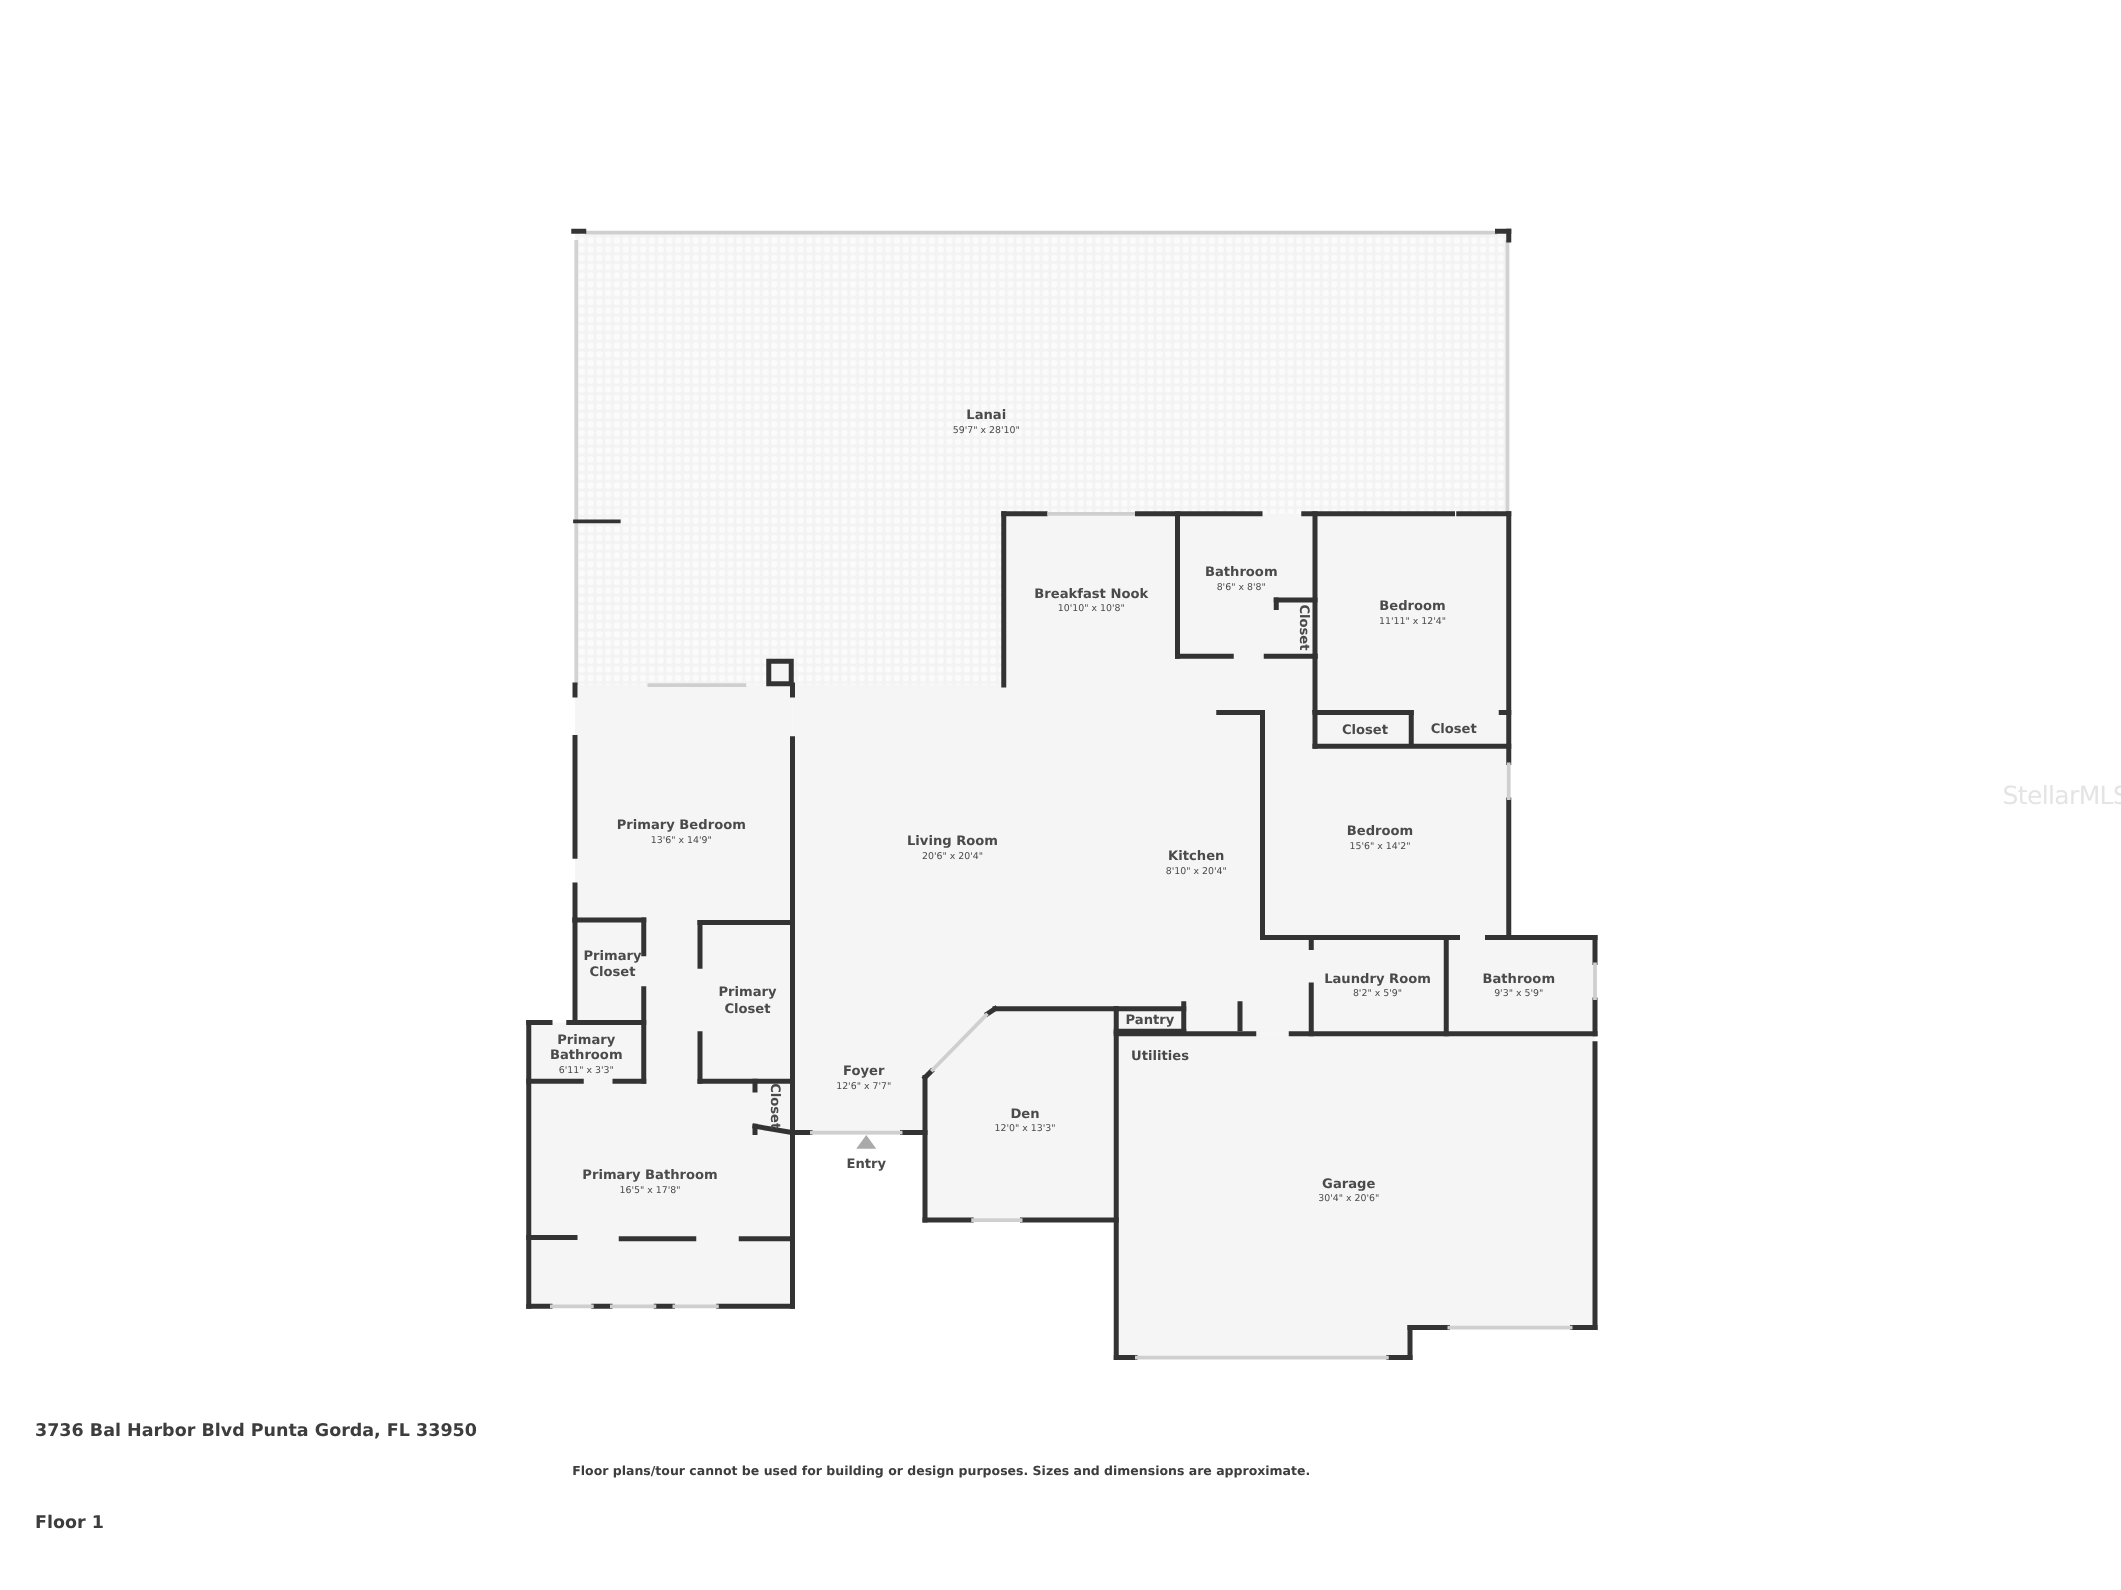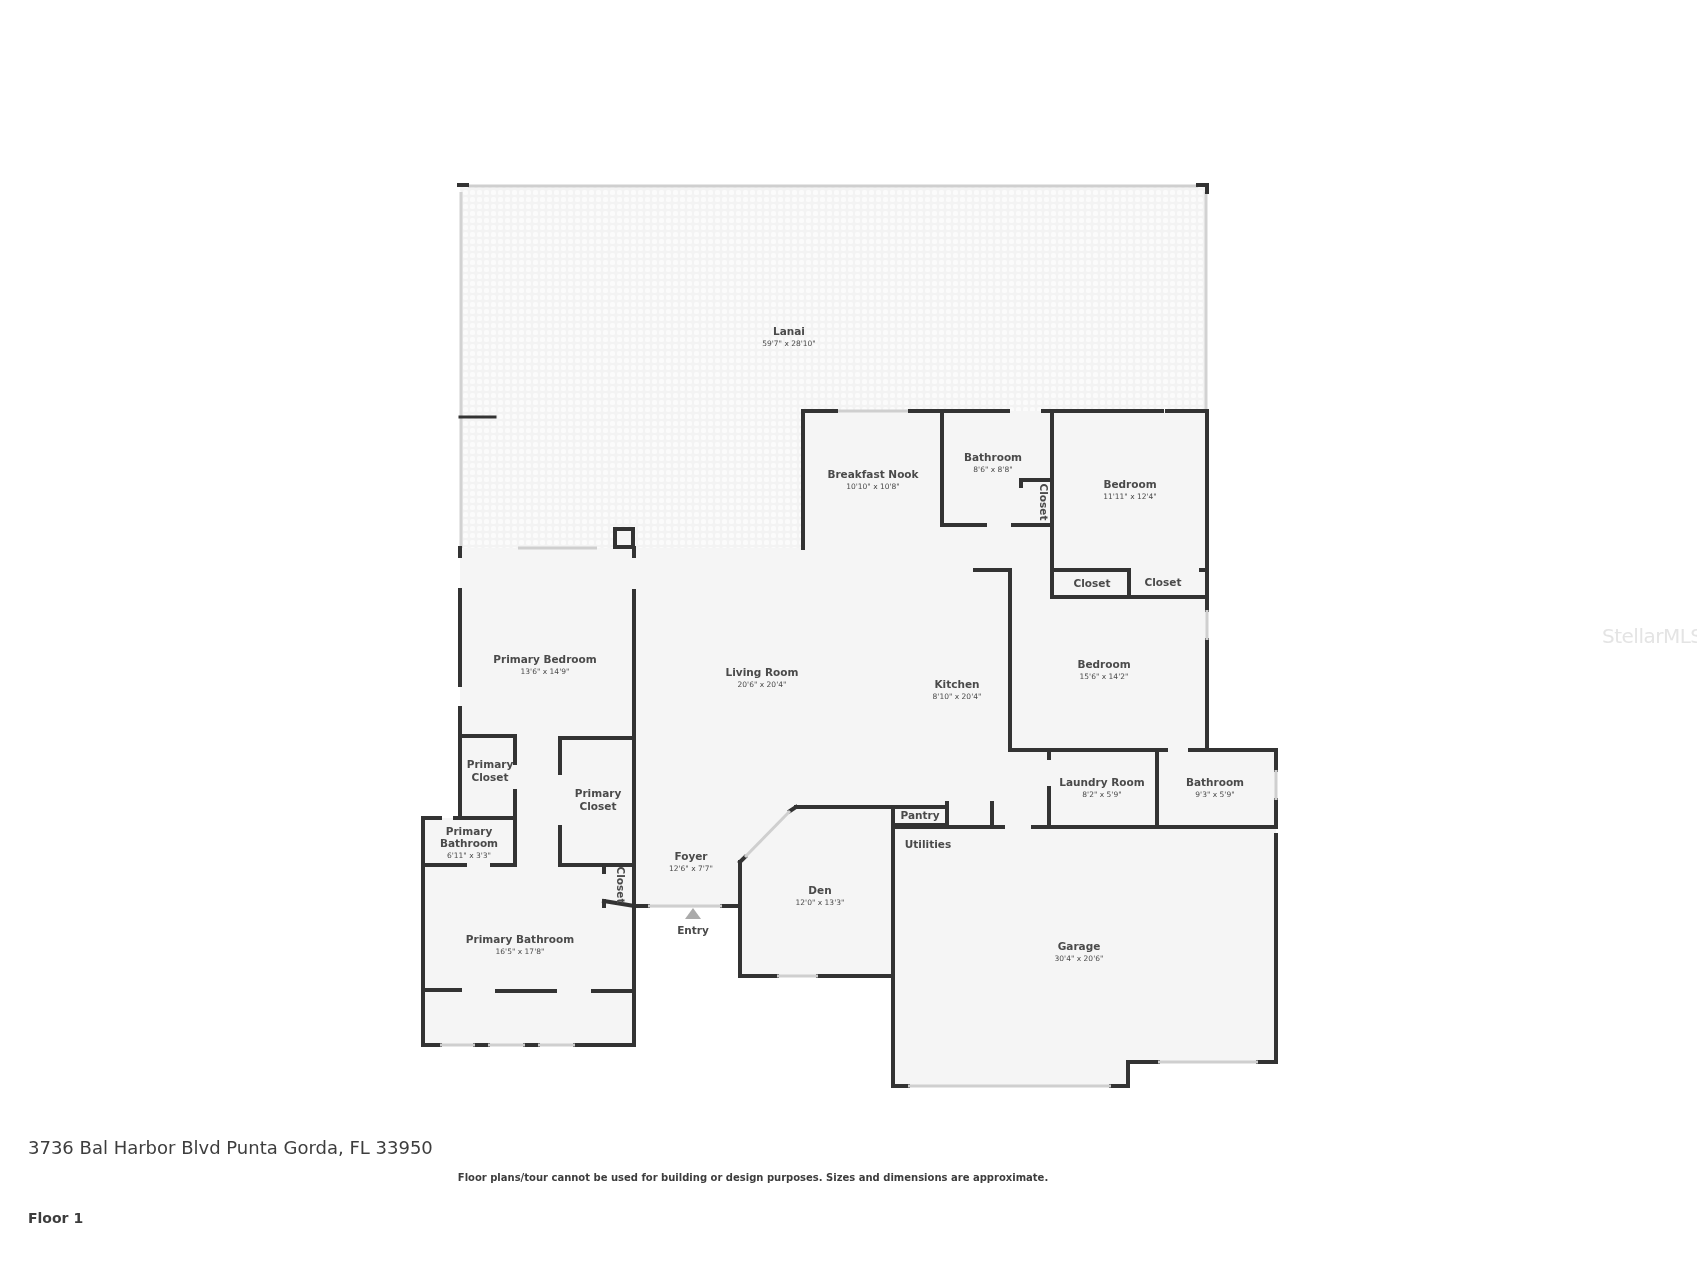--- a/index.html
+++ b/index.html
@@ -1,21 +1,21 @@
 <!DOCTYPE html>
 <html><head>
 <meta charset="utf-8">
 <style>
   html, body { margin:0; padding:0; background:#ffffff; }
   body { width:1697px; height:1272px; position:relative; overflow:hidden;
          font-family: "DejaVu Sans", "Liberation Sans", sans-serif; color:#444; }
   #plan { position:absolute; left:0; top:0; width:1697px; height:1272px; }
   .room-name { font-weight:bold; font-size:10.5px; fill:#4a4a4a; text-anchor:middle; }
   .room-dim  { font-size:7.5px; fill:#4a4a4a; text-anchor:middle; }
-  .footer-addr { position:absolute; left:28px; top:1137px; font-size:18px; font-weight:normal; color:#3d3d3d; }
+  .footer-addr { position:absolute; left:28px; top:1137px; font-size:14px; font-weight:bold; color:#3d3d3d; }
   .footer-floor { position:absolute; left:28px; top:1210px; font-size:14px; font-weight:bold; color:#3d3d3d; }
   .disclaimer { position:absolute; left:0; width:1506px; top:1172px; text-align:center; font-size:10px; font-weight:bold; color:#3d3d3d; }
   .watermark { position:absolute; left:1602px; top:624px; font-size:20px; color:#e4e4e4; letter-spacing:-0.5px; }
 </style>
 </head>
 <body>
 
 <svg id="plan" viewBox="0 0 1697 1272" xmlns="http://www.w3.org/2000/svg">
   <defs>
     <pattern id="tile" width="7" height="7" patternUnits="userSpaceOnUse">

